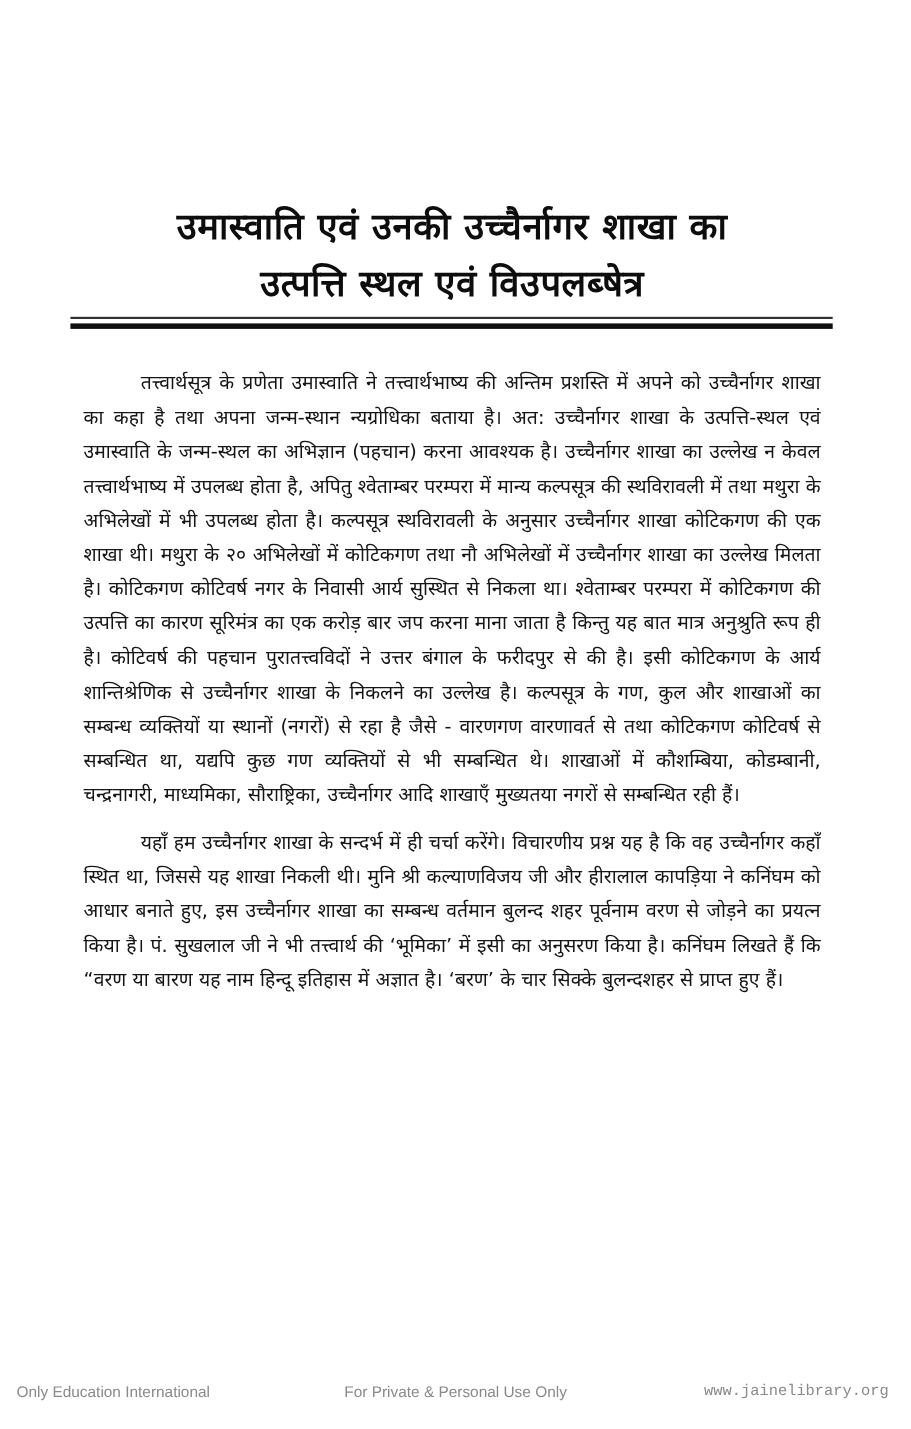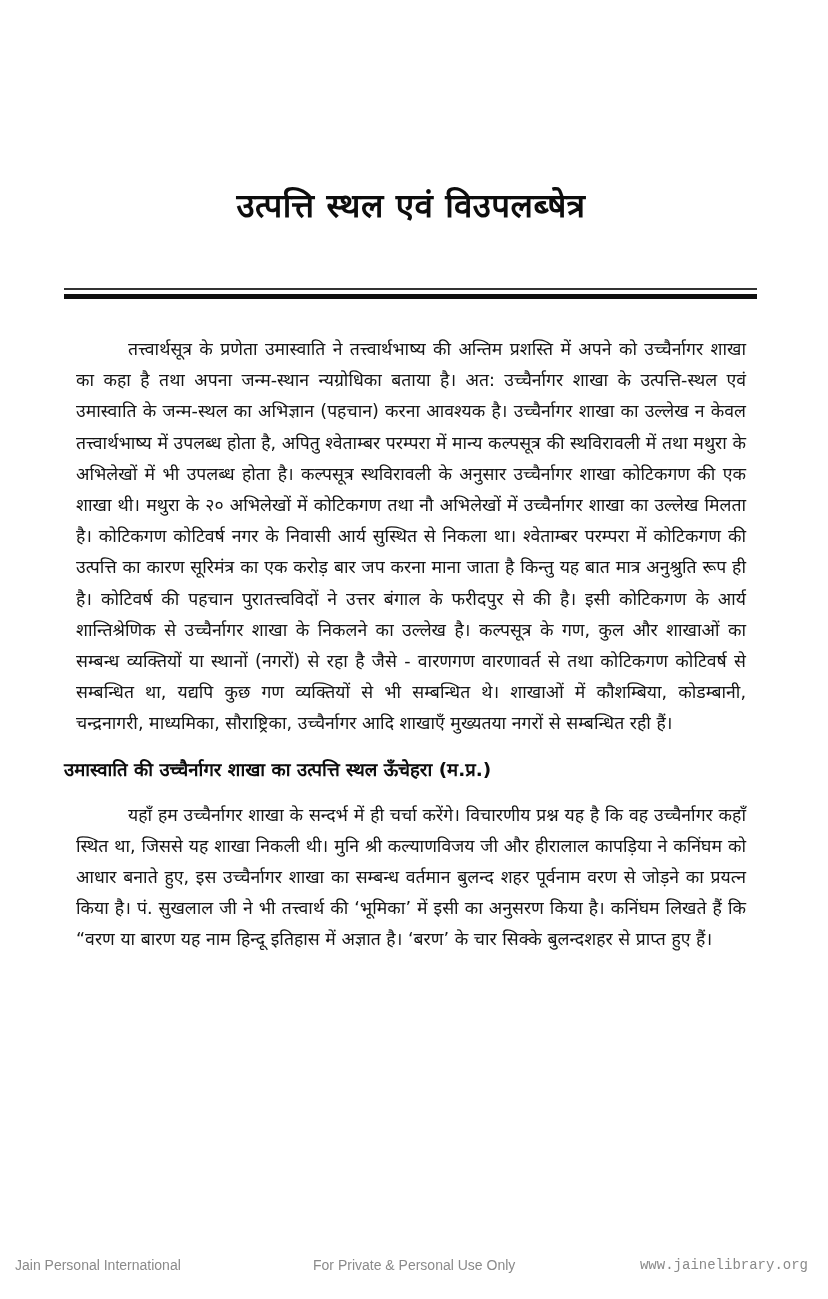--- a/index.html
+++ b/index.html
@@ -92,31 +92,31 @@
     .footer .f-left { left: 15px; }
     .footer .f-center { left: 313px; }
     .footer .f-right { right: 20px; font-family: Liberation Mono, monospace; }
   </style>
 </head>
 <body>
 
 <div class="page">
 
   <div class="title">
+    <div>उमास्वाति एवं उनकी उच्चैर्नागर शाखा का</div>
     <div>उत्पत्ति स्थल एवं विउपलब्षेत्र</div>
   </div>
 
   <div class="rule-thin"></div>
   <div class="rule-thick"></div>
 
   <div class="body-text">
     <p>तत्त्वार्थसूत्र के प्रणेता उमास्वाति ने तत्त्वार्थभाष्य की अन्तिम प्रशस्ति में अपने को उच्चैर्नागर शाखा का कहा है तथा अपना जन्म-स्थान न्यग्रोधिका बताया है। अत: उच्चैर्नागर शाखा के उत्पत्ति-स्थल एवं उमास्वाति के जन्म-स्थल का अभिज्ञान (पहचान) करना आवश्यक है। उच्चैर्नागर शाखा का उल्लेख न केवल तत्त्वार्थभाष्य में उपलब्ध होता है, अपितु श्वेताम्बर परम्परा में मान्य कल्पसूत्र की स्थविरावली में तथा मथुरा के अभिलेखों में भी उपलब्ध होता है। कल्पसूत्र स्थविरावली के अनुसार उच्चैर्नागर शाखा कोटिकगण की एक शाखा थी। मथुरा के २० अभिलेखों में कोटिकगण तथा नौ अभिलेखों में उच्चैर्नागर शाखा का उल्लेख मिलता है। कोटिकगण कोटिवर्ष नगर के निवासी आर्य सुस्थित से निकला था। श्वेताम्बर परम्परा में कोटिकगण की उत्पत्ति का कारण सूरिमंत्र का एक करोड़ बार जप करना माना जाता है किन्तु यह बात मात्र अनुश्रुति रूप ही है। कोटिवर्ष की पहचान पुरातत्त्वविदों ने उत्तर बंगाल के फरीदपुर से की है। इसी कोटिकगण के आर्य शान्तिश्रेणिक से उच्चैर्नागर शाखा के निकलने का उल्लेख है। कल्पसूत्र के गण, कुल और शाखाओं का सम्बन्ध व्यक्तियों या स्थानों (नगरों) से रहा है जैसे - वारणगण वारणावर्त से तथा कोटिकगण कोटिवर्ष से सम्बन्धित था, यद्यपि कुछ गण व्यक्तियों से भी सम्बन्धित थे। शाखाओं में कौशम्बिया, कोडम्बानी, चन्द्रनागरी, माध्यमिका, सौराष्ट्रिका, उच्चैर्नागर आदि शाखाएँ मुख्यतया नगरों से सम्बन्धित रही हैं।</p>
-    <h2>उमास्वाति की उच्चैर्नागर शाखा का उत्पत्ति स्थल ऊँचेहरा (म.प्र.)</h2>
     <p>यहाँ हम उच्चैर्नागर शाखा के सन्दर्भ में ही चर्चा करेंगे। विचारणीय प्रश्न यह है कि वह उच्चैर्नागर कहाँ स्थित था, जिससे यह शाखा निकली थी। मुनि श्री कल्याणविजय जी और हीरालाल कापड़िया ने कनिंघम को आधार बनाते हुए, इस उच्चैर्नागर शाखा का सम्बन्ध वर्तमान बुलन्द शहर पूर्वनाम वरण से जोड़ने का प्रयत्न किया है। पं. सुखलाल जी ने भी तत्त्वार्थ की ‘भूमिका’ में इसी का अनुसरण किया है। कनिंघम लिखते हैं कि “वरण या बारण यह नाम हिन्दू इतिहास में अज्ञात है। ‘बरण’ के चार सिक्के बुलन्दशहर से प्राप्त हुए हैं।</p>
   </div>
 
   <div class="footer">
-    <span class="f-left">Jain Personal International</span>
+    <span class="f-left">Only Education International</span>
     <span class="f-center">For Private &amp; Personal Use Only</span>
     <span class="f-right">www.jainelibrary.org</span>
   </div>
 
 </div>
 
 </body></html>

